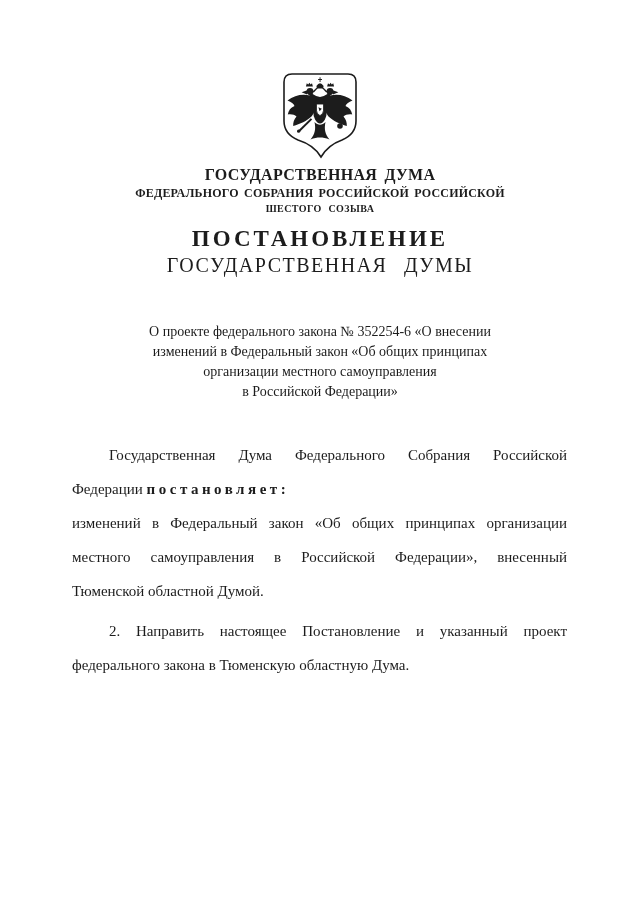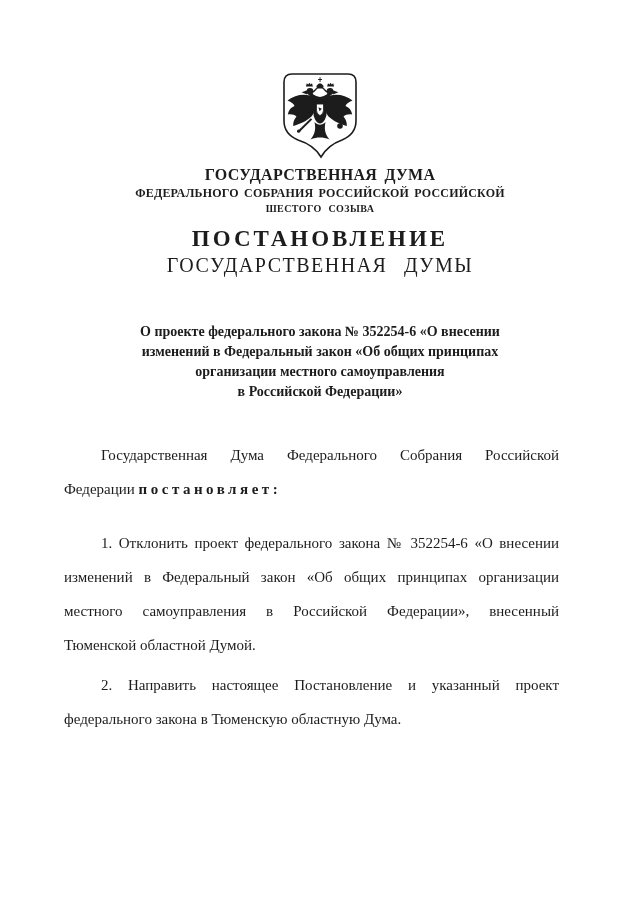--- a/index.html
+++ b/index.html
@@ -20,27 +20,27 @@
   
   .h-line1 { top: 166px; font-size: 16px; font-weight: 700; letter-spacing: 0.3px; word-spacing: 3px; line-height: 18px; }
   .h-line2 { top: 184px; font-size: 12px; font-weight: 700; letter-spacing: 0.2px; word-spacing: 2px; line-height: 18px; }
   .h-line3 { top: 201px; font-size: 10px; font-weight: 700; letter-spacing: 0.4px; word-spacing: 4px; line-height: 16px; }
 
   
   .t-line1 { top: 226px; font-size: 23px; font-weight: 700; letter-spacing: 3px; line-height: 26px; }
   .t-line2 { top: 254px; font-size: 20px; font-weight: 400; letter-spacing: 1.5px; word-spacing: 10px; line-height: 23px; }
 
   
-  .subject { top: 322px; font-size: 14px; font-weight: 700; line-height: 20px; }
+  .subject { top: 322px; font-size: 14px; font-weight: 400; line-height: 20px; }
   .subject div { text-align: center; }
 
   
   .body-block {
     position: absolute;
-    left: 64px;
+    left: 72px;
     top: 438px;
     width: 495px;
     font-size: 15px;
     line-height: 34px;
     text-align: left;
   }
   .jline { text-align: justify; text-align-last: justify; }
   .lline { text-align: left; }
   .indent { text-indent: 37px; }
   .gap-lg { margin-top: 20px; }
@@ -110,21 +110,20 @@
   </div>
 
   <div class="body-block">
 
     <div>
       <div class="jline indent">Государственная Дума Федерального Собрания Российской</div>
       <div class="lline"><span>Федерации </span><span class="bold-sp">постановляет:</span></div>
     </div>
 
     <div>
-      <div class="jline indent gap-lg">1. Отклонить проект федерального закона № 352254-6 «О внесении</div>
       <div class="jline">изменений в Федеральный закон «Об общих принципах организации</div>
       <div class="jline">местного самоуправления в Российской Федерации», внесенный</div>
       <div class="lline">Тюменской областной Думой.</div>
     </div>
 
     <div>
       <div class="jline indent gap-sm">2. Направить настоящее Постановление и указанный проект</div>
       <div class="lline">федерального закона в Тюменскую областную Дума.</div>
     </div>
 

